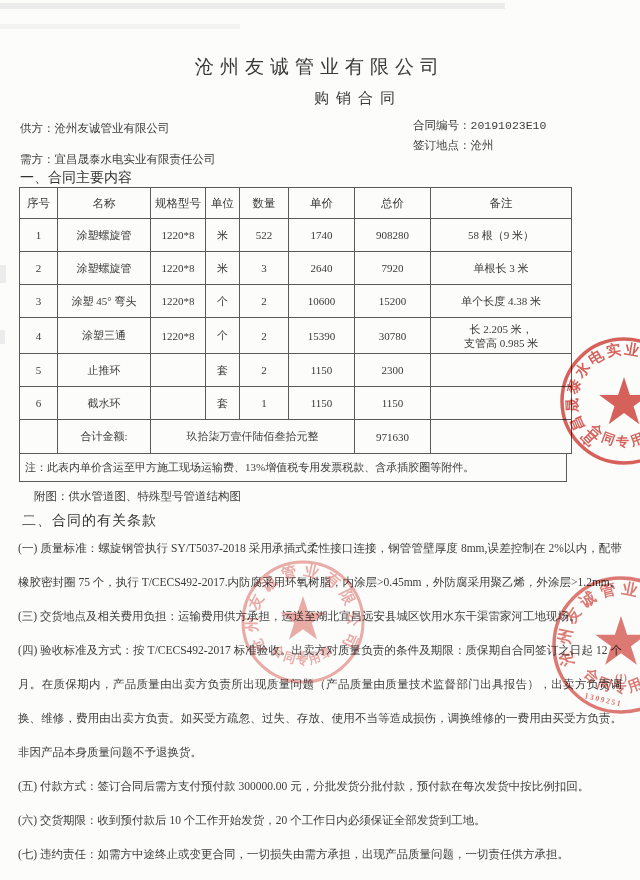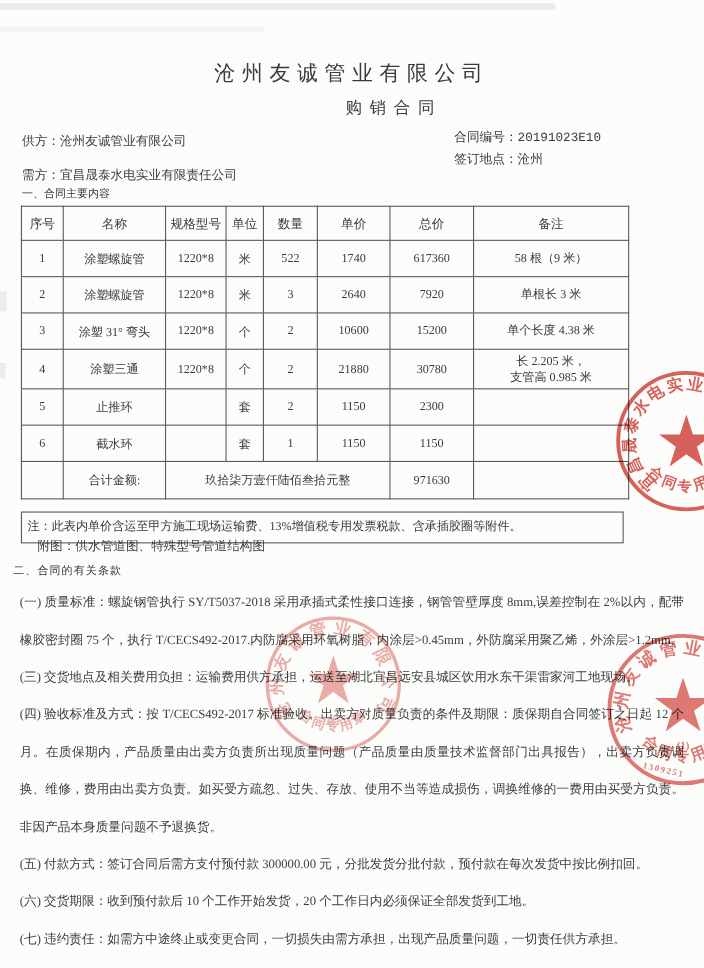--- a/index.html
+++ b/index.html
@@ -10,38 +10,38 @@
   }
   .artifact{position:absolute;background:#ececec;}
   .doc-company{position:absolute;top:54px;left:0;width:100%;text-align:center;
     font-size:19px;letter-spacing:6px;color:#3a3a3a;}
   .doc-title{position:absolute;top:89px;left:0;width:100%;text-align:center;
     font-size:15px;letter-spacing:7px;color:#3a3a3a;margin-left:38px;}
   .meta{position:absolute;font-size:11.5px;color:#3c3c3c;white-space:nowrap;}
   .meta-supplier{top:121px;left:20px;}
   .meta-buyer{top:152px;left:20px;text-align:right;}
   .meta-right{top:116px;left:413px;line-height:19.5px;font-family:Liberation Mono, monospace;}
-  .sec-heading{position:absolute;font-size:10px;color:#333;}
+  .sec-heading{position:absolute;font-size:14px;color:#333;}
   .sec1{top:169px;left:20px;}
-  .sec2{top:512px;left:12px;letter-spacing:1px;}
+  .sec2{top:512px;left:22px;letter-spacing:1px;}
   table.items{
     position:absolute;top:187px;left:19px;border-collapse:collapse;table-layout:fixed;
     width:553px;font-size:11px;color:#3a3a3a;
   }
   table.items td,table.items th{
     border:1px solid #5a5a5a;text-align:center;vertical-align:middle;
     padding:0 2px;font-weight:normal;overflow:hidden;
   }
   table.items th{font-size:11.5px;}
   tr.hh{height:31px;} tr.hr{height:33px;} tr.hr4{height:36px;} tr.hrt{height:34px;}
   td.remark{white-space:pre-line;line-height:14px;margin-top:28px;}
   .note-box{
     position:absolute;top:453px;left:19px;width:541px;height:27px;
     border:1px solid #5a5a5a;font-size:11px;line-height:27px;padding-left:5px;
-    color:#3a3a3a;white-space:nowrap;overflow:hidden;margin-top:12px;
+    color:#3a3a3a;white-space:nowrap;overflow:hidden;
   }
   .attachment{position:absolute;top:489px;left:20px;font-size:11.5px;color:#3c3c3c;margin-left:14px;}
   .clauses{position:absolute;top:531px;left:18px;width:604px;}
   .clauses p{margin:0;font-size:11.5px;line-height:34px;text-align:justify;color:#3c3c3c;}
   .stamp{position:absolute;mix-blend-mode:multiply;pointer-events:none;}
   .stamp-buyer{left:534px;top:311px;opacity:.8;}
   .stamp-supplier-mid{left:218px;top:537px;opacity:.42;}
   .stamp-supplier-right{left:526px;top:550px;opacity:.68;}
   .seal-ring-text{font-family:"Liberation Serif","DejaVu Serif",serif;font-weight:bold;}
 </style>
@@ -93,50 +93,50 @@
       <th>总价</th>
       <th>备注</th>
     </tr>
     <tr class="hr">
       <td>1</td>
       <td>涂塑螺旋管</td>
       <td>1220*8</td>
       <td>米</td>
       <td>522</td>
       <td>1740</td>
-      <td>617360</td>
+      <td>908280</td>
       <td class="remark">58 根（9 米）</td>
     </tr>
     <tr class="hr">
       <td>2</td>
       <td>涂塑螺旋管</td>
       <td>1220*8</td>
       <td>米</td>
       <td>3</td>
       <td>2640</td>
       <td>7920</td>
       <td class="remark">单根长 3 米</td>
     </tr>
     <tr class="hr">
       <td>3</td>
-      <td>涂塑 31° 弯头</td>
+      <td>涂塑 45° 弯头</td>
       <td>1220*8</td>
       <td>个</td>
       <td>2</td>
       <td>10600</td>
       <td>15200</td>
       <td class="remark">单个长度 4.38 米</td>
     </tr>
     <tr class="hr4">
       <td>4</td>
       <td>涂塑三通</td>
       <td>1220*8</td>
       <td>个</td>
       <td>2</td>
-      <td>21880</td>
+      <td>15390</td>
       <td>30780</td>
       <td class="remark">长 2.205 米，
 支管高 0.985 米</td>
     </tr>
     <tr class="hr">
       <td>5</td>
       <td>止推环</td>
       <td></td>
       <td>套</td>
       <td>2</td>

